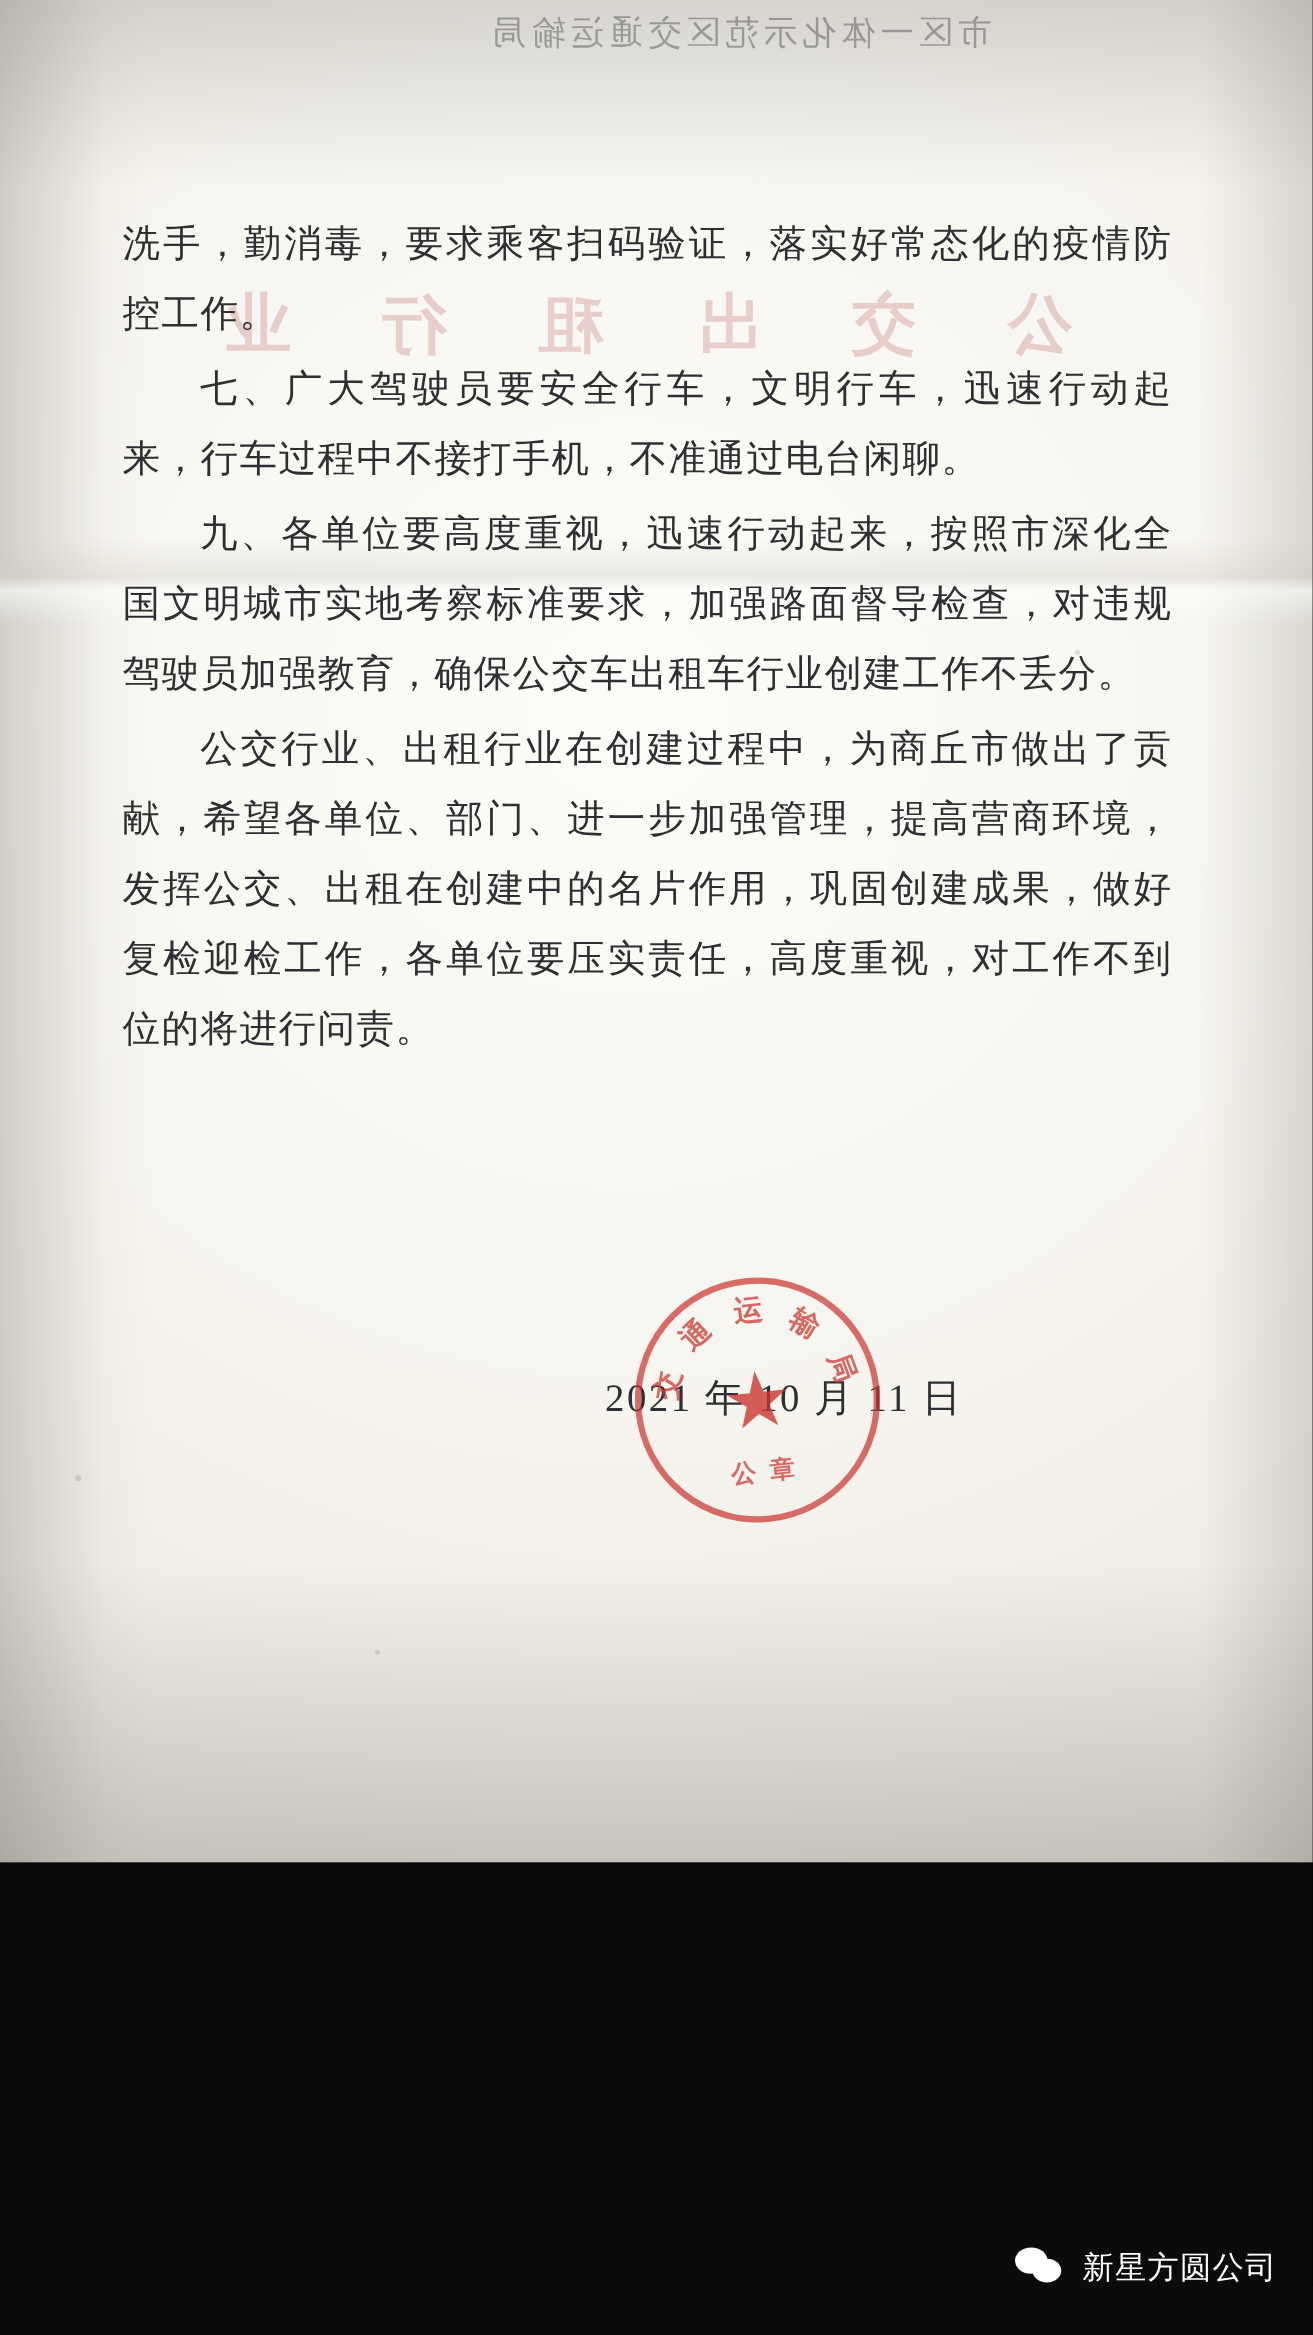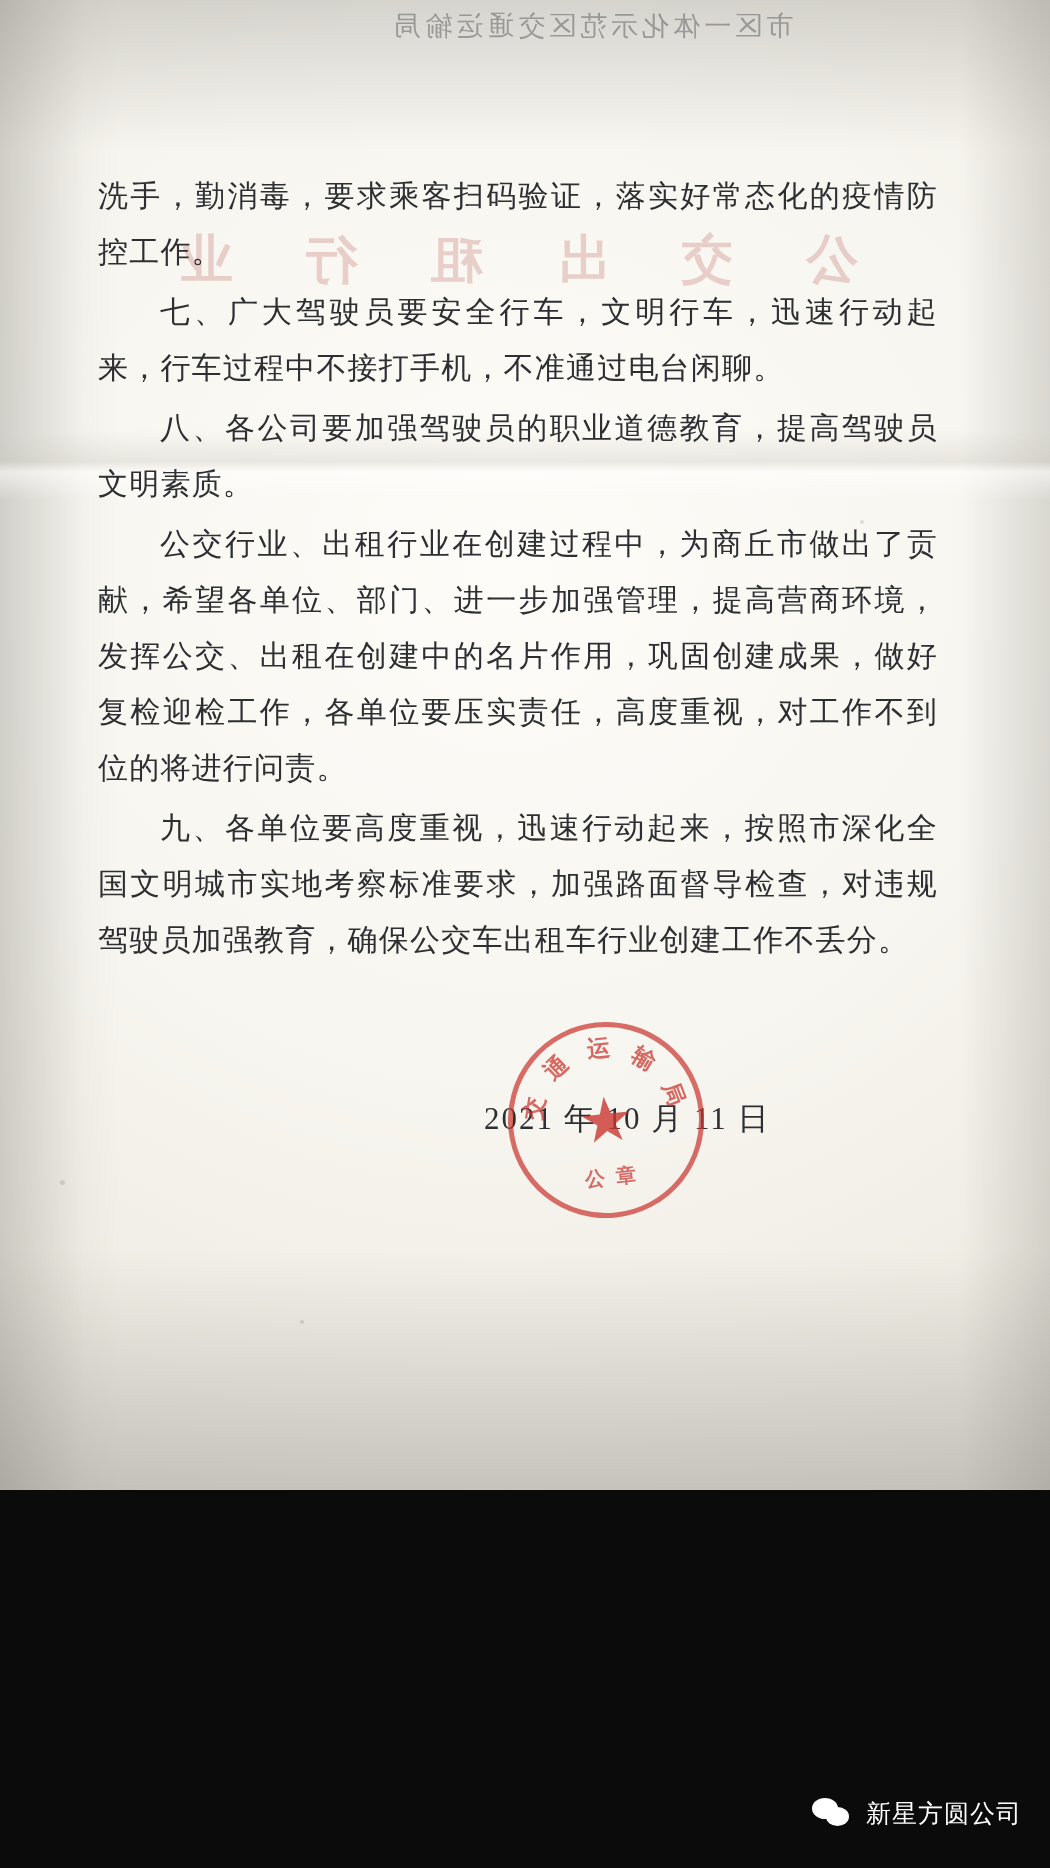--- a/index.html
+++ b/index.html
@@ -197,23 +197,22 @@
   <div class="shade-right"></div>
   <div class="shade-bottom"></div>
   <div class="fold"></div>
 
   <div class="bleed" id="bleed-header">市区一体化示范区交通运输局</div>
   <div class="bleed" id="bleed-red">公 交 出 租 行 业</div>
 
   <div id="doc-text">
     <p>洗手，勤消毒，要求乘客扫码验证，落实好常态化的疫情防控工作。</p>
     <p class="indent">七、广大驾驶员要安全行车，文明行车，迅速行动起来，行车过程中不接打手机，不准通过电台闲聊。</p>
-    <p class="indent">八、各公司要加强驾驶员的职业道德教育，提高驾驶员文明素质。</p>
+    <p class="indent">九、各单位要高度重视，迅速行动起来，按照市深化全国文明城市实地考察标准要求，加强路面督导检查，对违规驾驶员加强教育，确保公交车出租车行业创建工作不丢分。</p>
     <p class="indent">公交行业、出租行业在创建过程中，为商丘市做出了贡献，希望各单位、部门、进一步加强管理，提高营商环境，发挥公交、出租在创建中的名片作用，巩固创建成果，做好复检迎检工作，各单位要压实责任，高度重视，对工作不到位的将进行问责。</p>
-    <p class="indent">九、各单位要高度重视，迅速行动起来，按照市深化全国文明城市实地考察标准要求，加强路面督导检查，对违规驾驶员加强教育，确保公交车出租车行业创建工作不丢分。</p>
   </div>
 
   <div id="date-line">2021 年 10 月 11 日</div>
 
   <div id="seal">
     <div class="seal-star">★</div>
     <div id="seal-arc">
         <div class="seal-arc-char">
           <span style="left: -69.5467px; top: -18.635px; transform: translate(-50%, -50%) rotate(-75deg);">交</span>
         </div>

